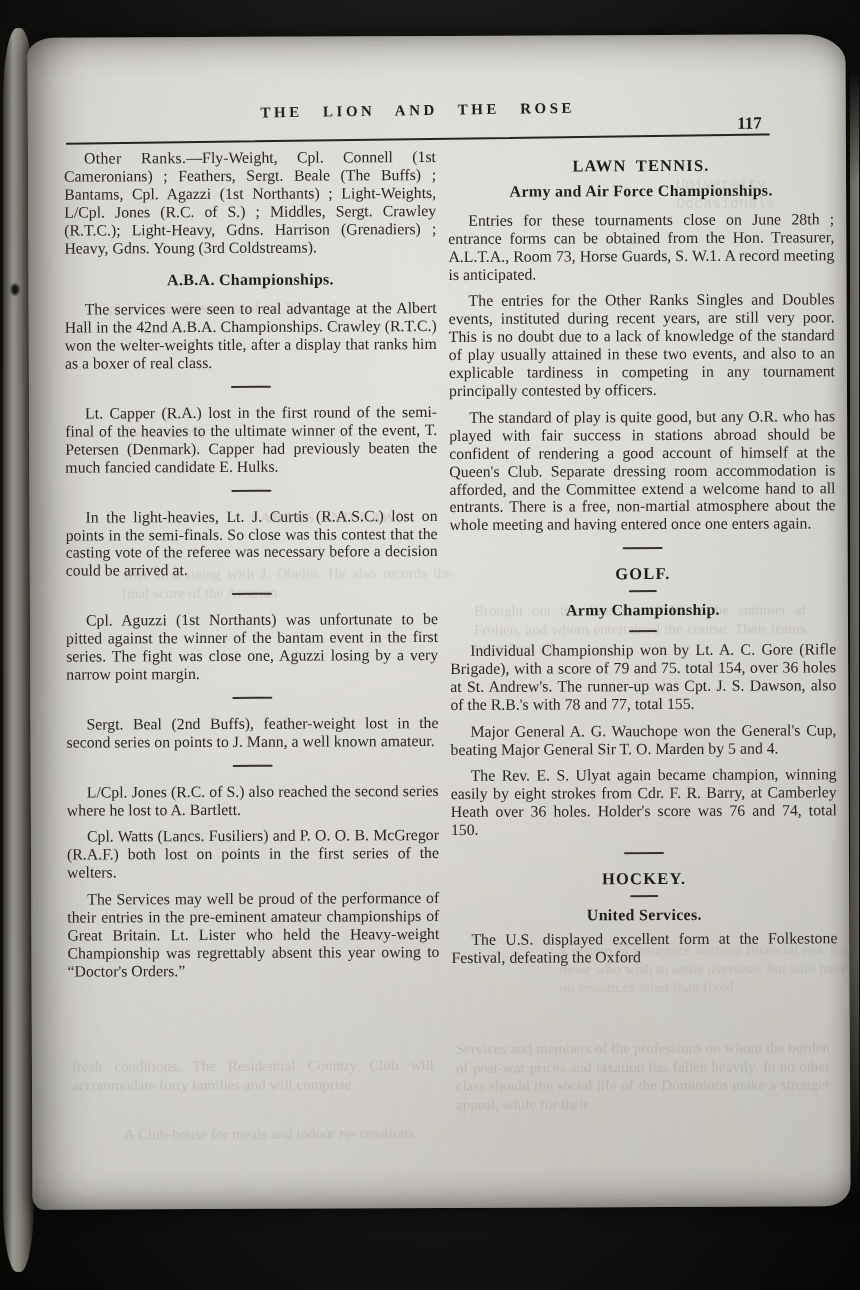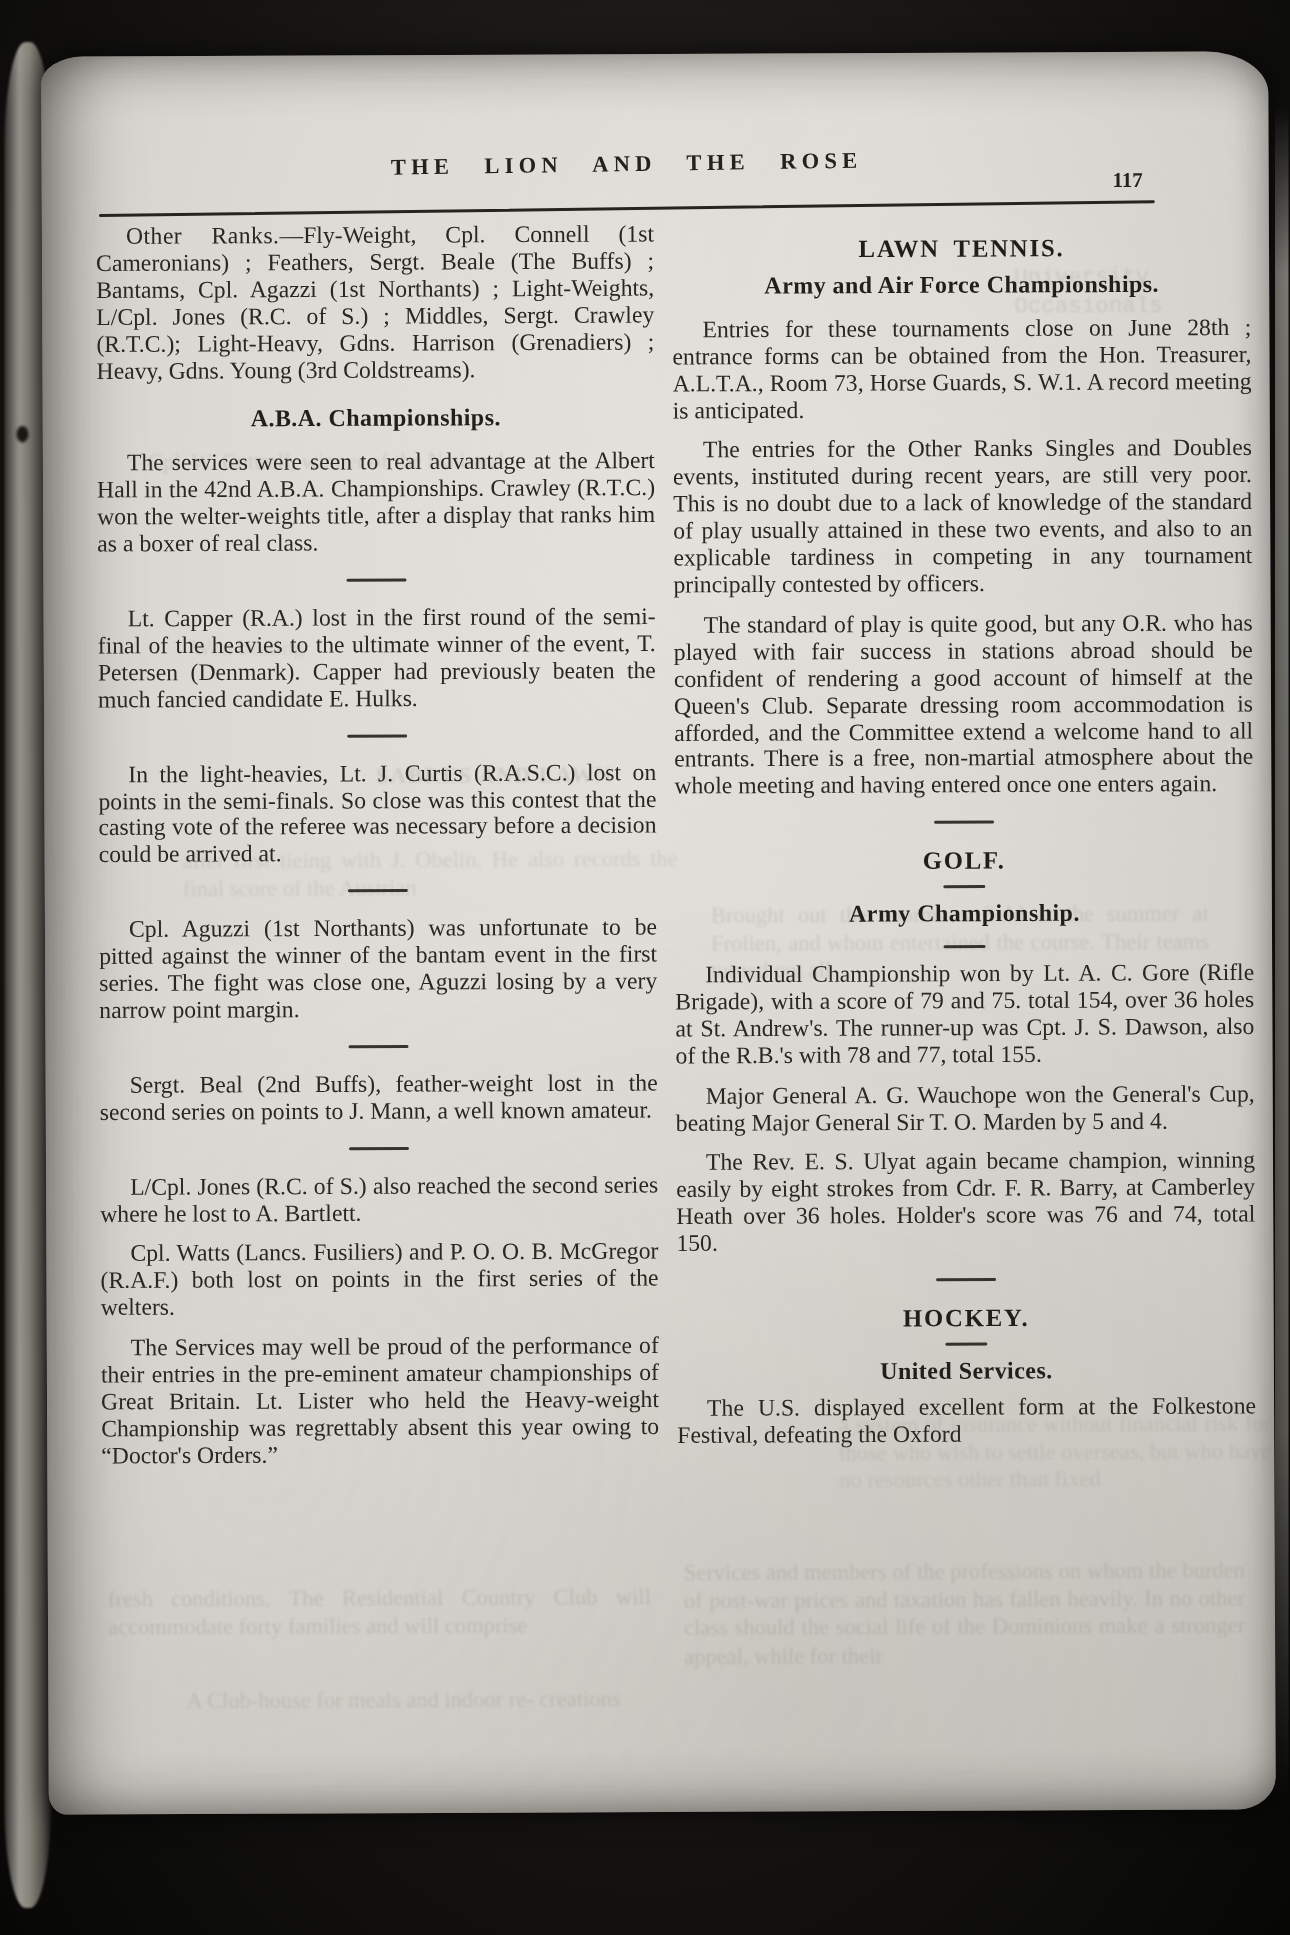--- a/index.html
+++ b/index.html
@@ -52,21 +52,21 @@
       radial-gradient(circle at 76% 14%, rgba(255,255,255,0.09), transparent 34%),
       radial-gradient(circle at 60% 94%, rgba(82,76,66,0.10), transparent 45%);
   }
   
   .running-header{position:absolute;left:38px;top:66px;width:704px;z-index:4;}
   .header-title{
     text-align:center;font-weight:700;font-size:15px;letter-spacing:3.5px;word-spacing:13px;
     color:#23211c;transform:rotate(-0.6deg);
   }
   .page-number{
-    position:absolute;right:8px;top:13px;font-weight:700;font-size:14px;color:#23211c;
+    position:absolute;right:8px;top:13px;font-weight:700;font-size:17px;color:#23211c;
   }
   .header-rule{
     position:absolute;left:0;right:0;top:36px;height:2px;background:#26241f;border-radius:1px;
     transform:rotate(-0.5deg);
   }
   
   .col{
     position:absolute;color:#2a2720;font-size:15.8px;line-height:17.9px;
     text-align:justify;z-index:4;
   }

